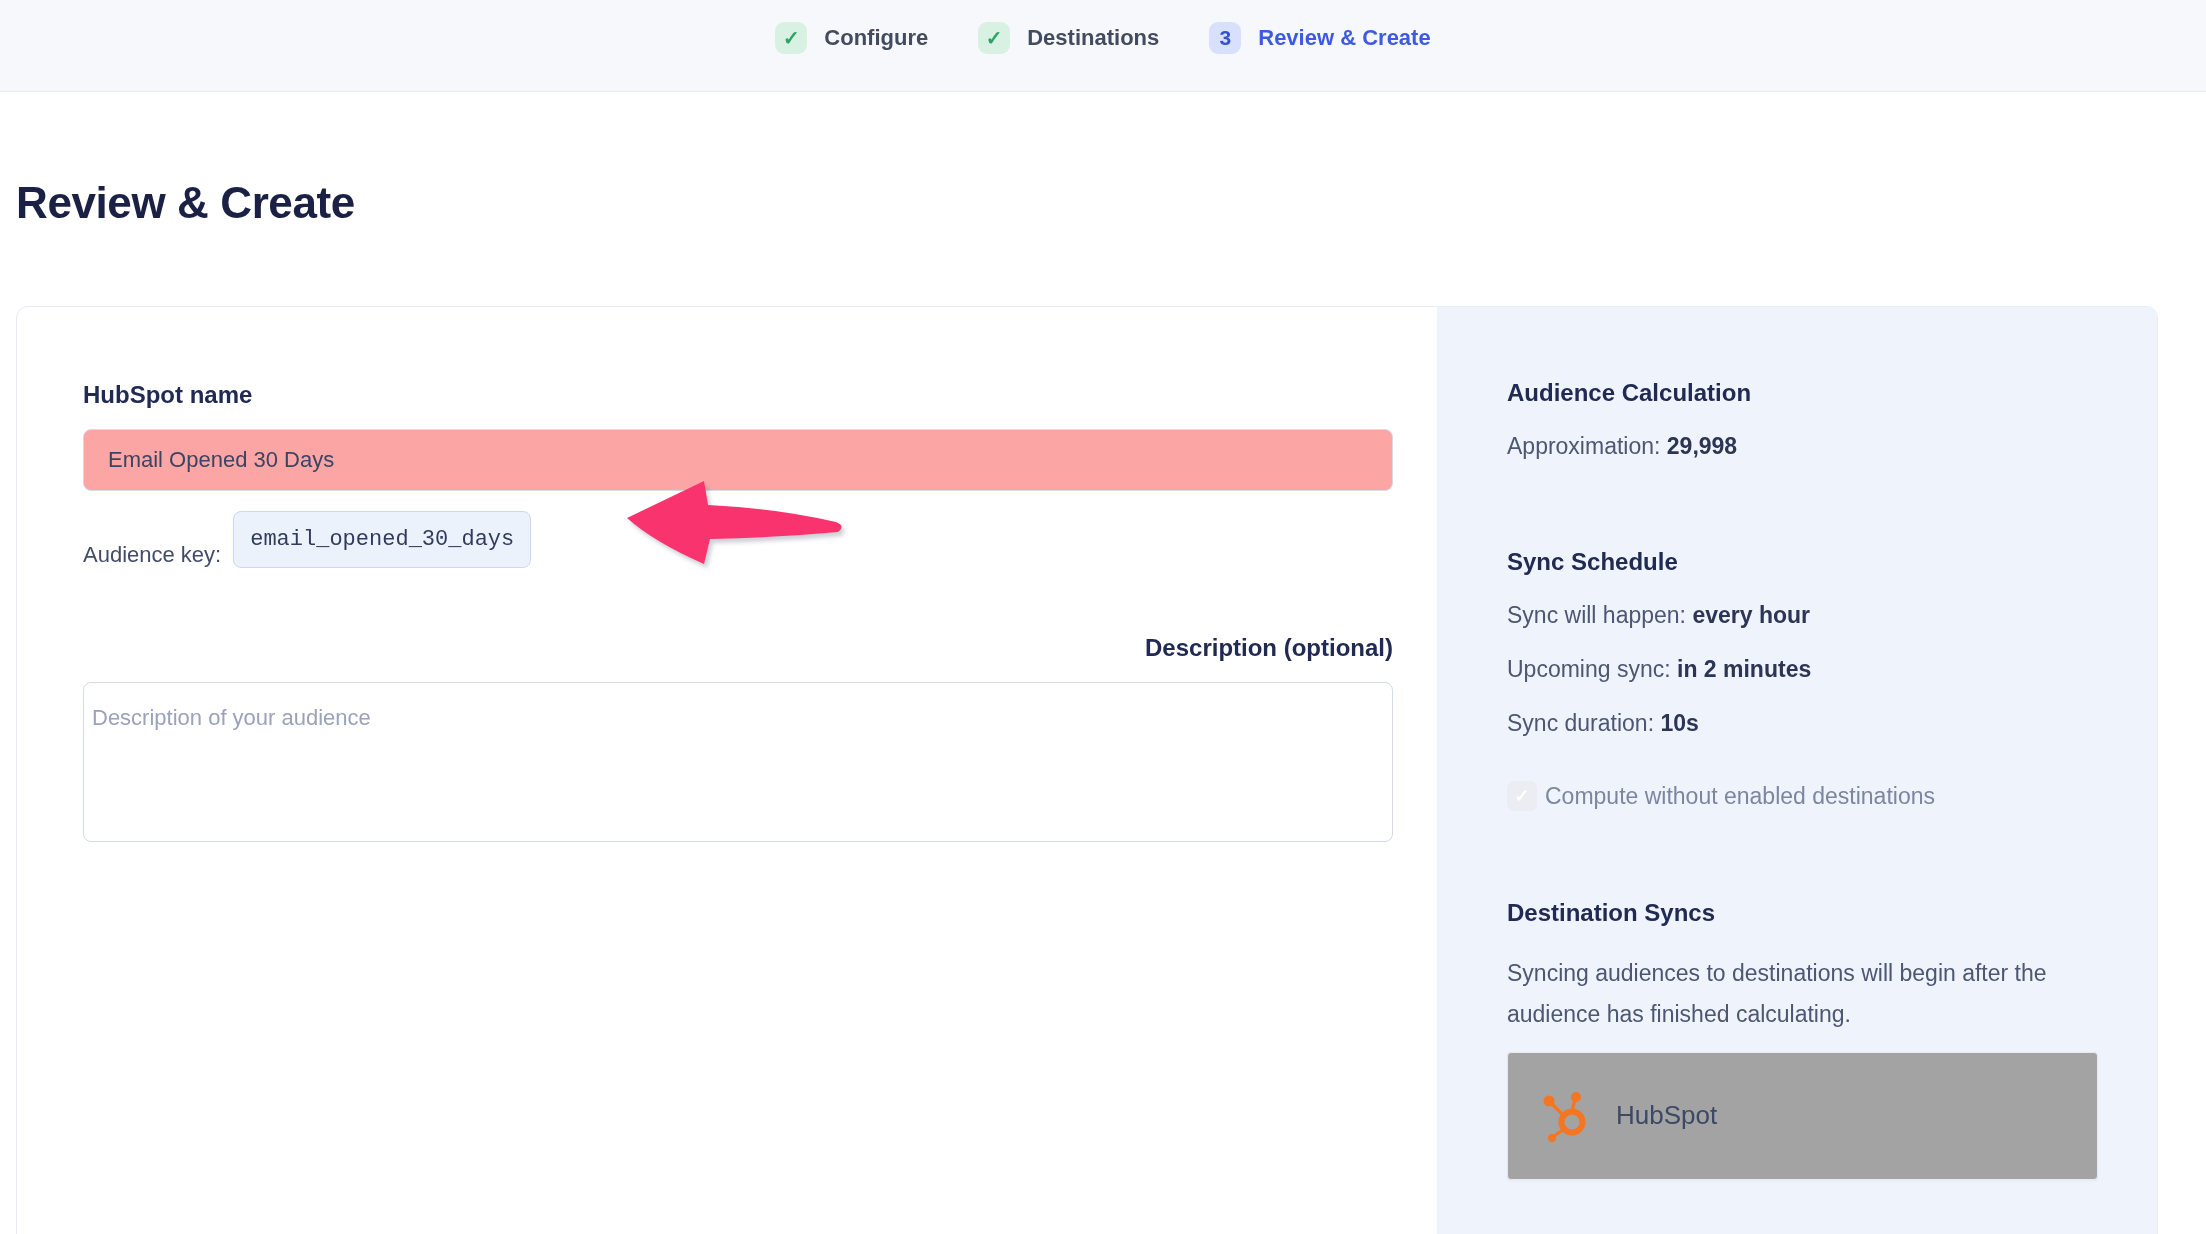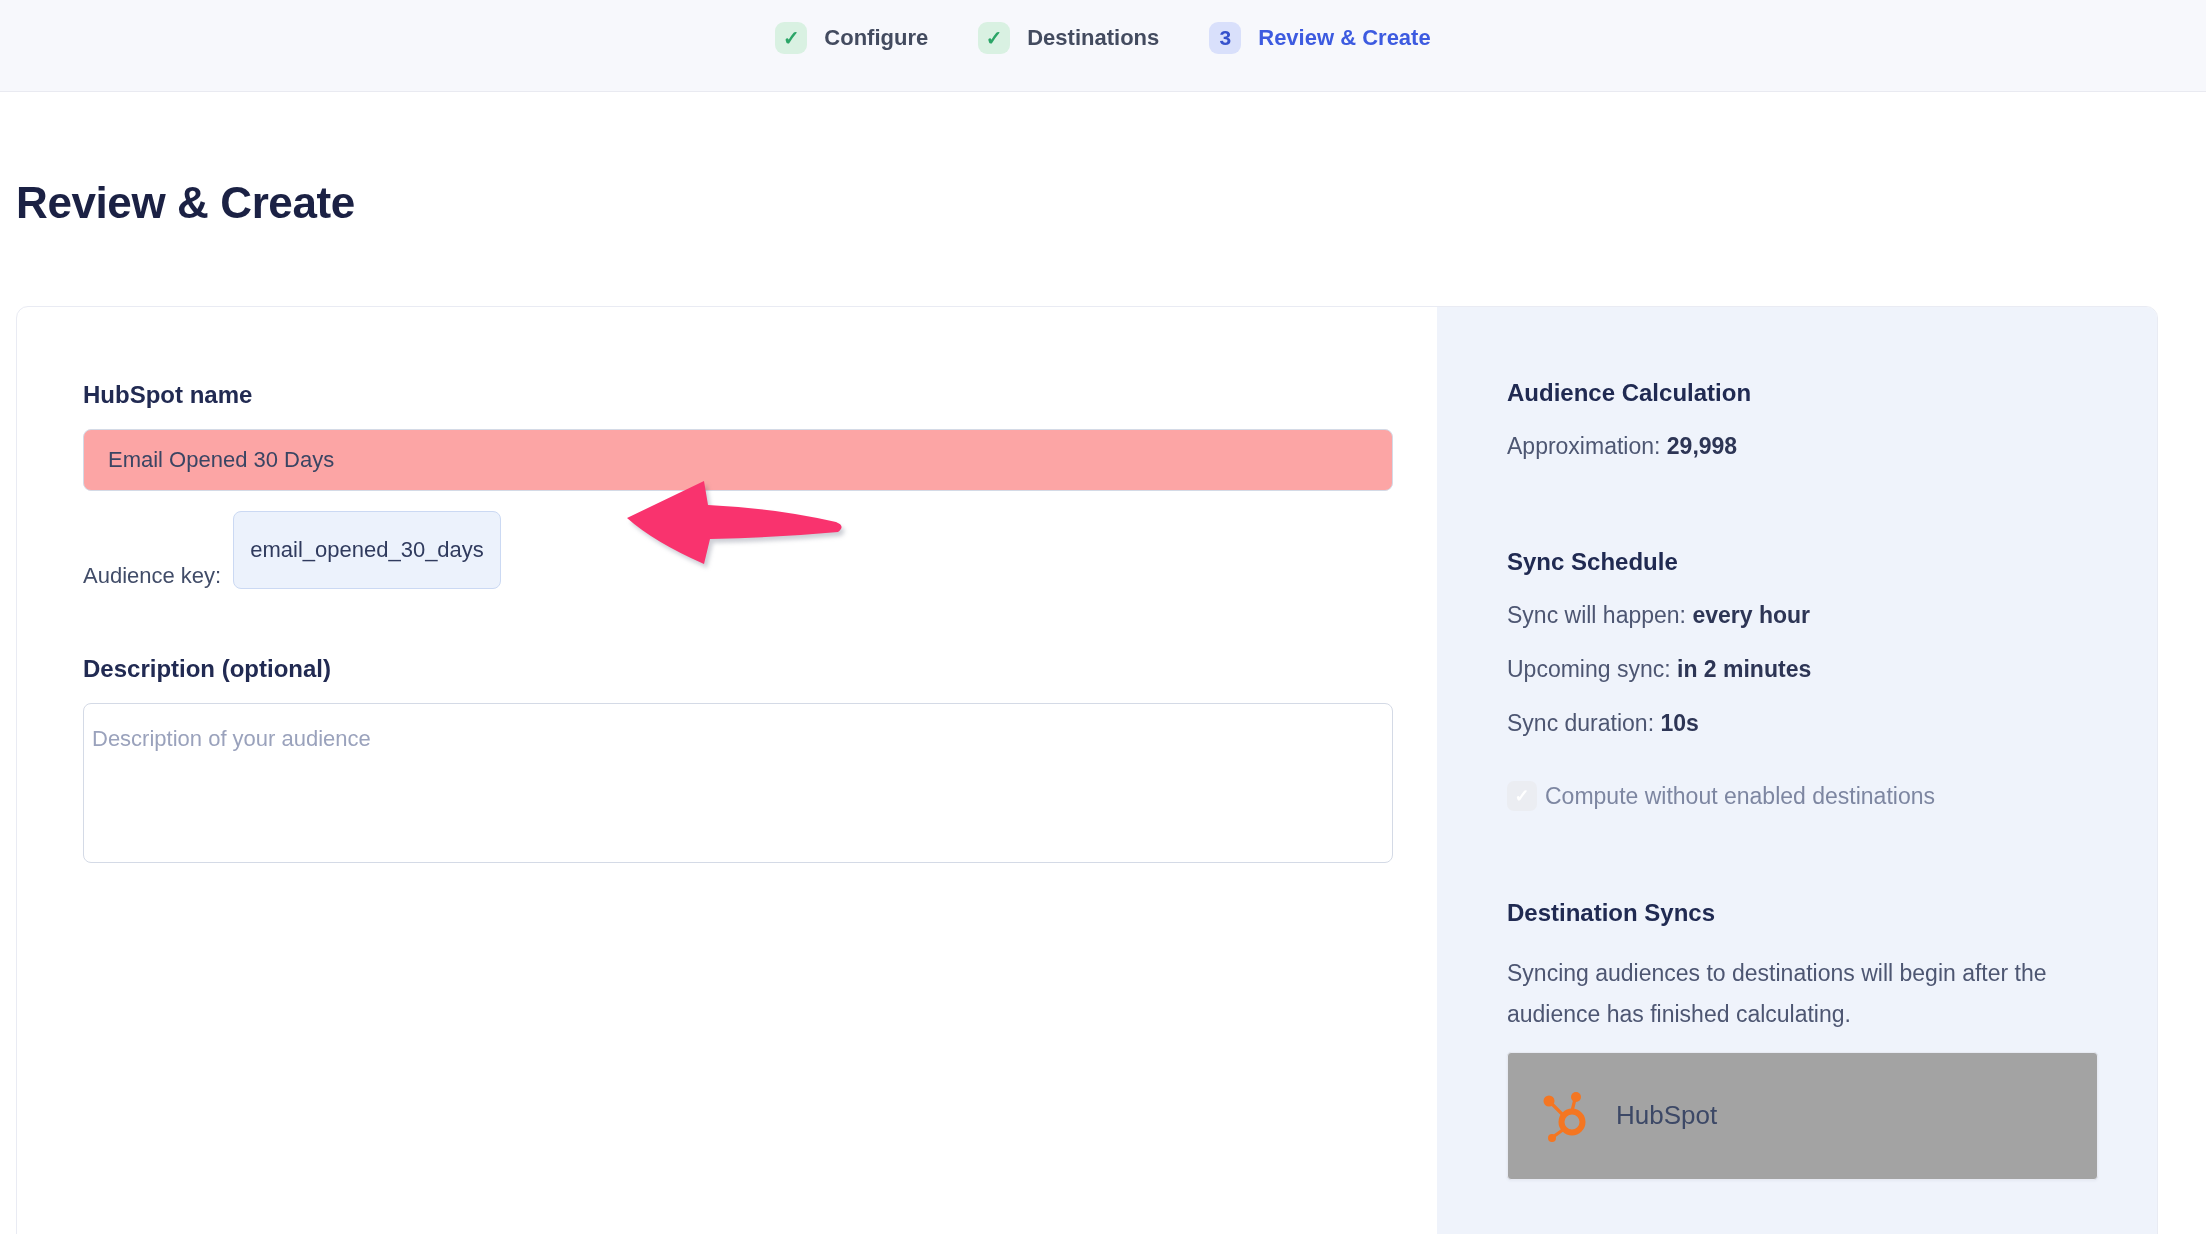--- a/index.html
+++ b/index.html
@@ -65,25 +65,25 @@
     font-family: "Liberation Sans", sans-serif;
     outline: none;
   }
   .key-row { margin-top: 20px; display: flex; align-items: flex-end; }
   .key-label { font-size: 22px; color: #414c68; margin-right: 12px; }
   .key-chip {
     display: inline-block;
     background: #ecf2fc;
     border: 1.5px solid #cbd9f3;
     border-radius: 8px;
-    padding: 25px 16px;
-    font-family: Liberation Sans, sans-serif;
+    padding: 15px 16px;
+    font-family: Liberation Mono, monospace;
     font-size: 22px; color: #303b5e;
   }
-  .desc-label { margin-top: 66px; }
+  .desc-label { margin-top: 66px; text-align: right; }
   .desc-area {
     width: 1310px; height: 160px;
     border: 1.5px solid #d4dae6; border-radius: 8px;
     padding: 22px 8px;
     font-size: 22px; color: #3a4563;
     font-family: "Liberation Sans", sans-serif;
     resize: none; outline: none;
   }
   .desc-area::placeholder { color: #9aa2bc; }
 

